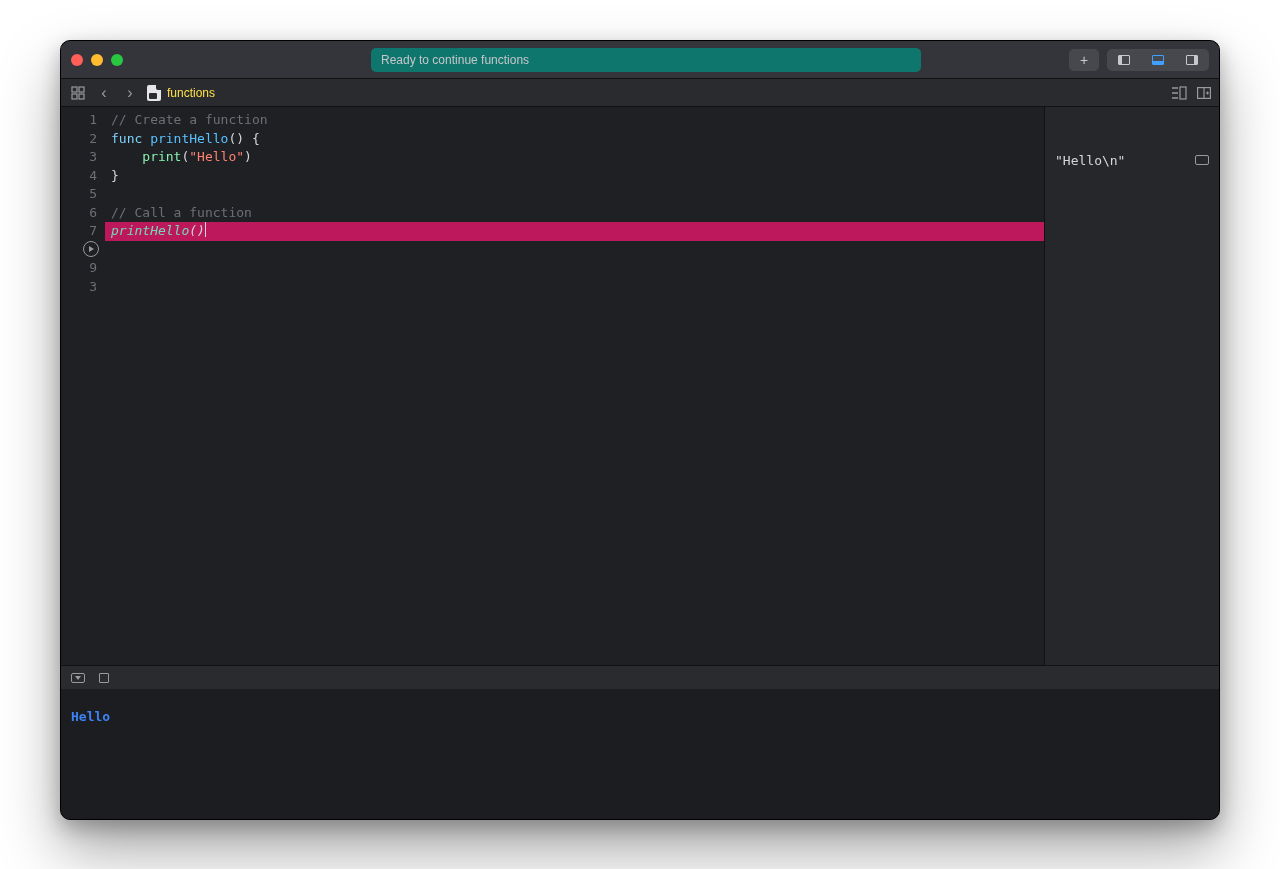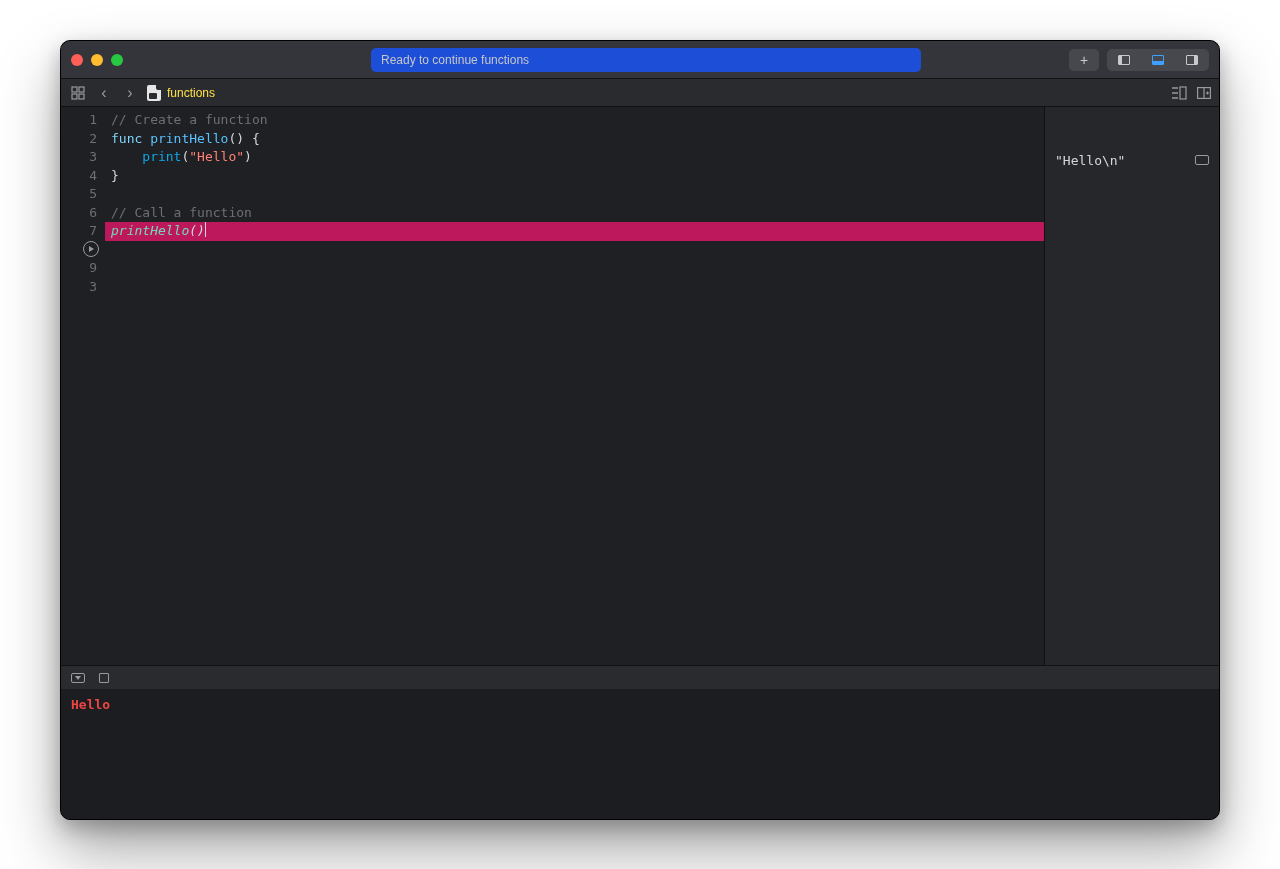--- a/index.html
+++ b/index.html
@@ -36,21 +36,21 @@
   .traffic-lights { display: flex; gap: 8px; margin-right: 10px; }
   .dot { width: 12px; height: 12px; border-radius: 50%; }
   .dot.red    { background: #ff5f57; }
   .dot.yellow { background: #febc2e; }
   .dot.green  { background: #28c840; }
   .status-pill {
     flex: 0 0 auto;
     margin-left: 230px;
     width: 550px;
     height: 24px;
-    background: #1d4ed8;
+    background: #0f766e;
     border-radius: 5px;
     color: #c6c6c9;
     font-size: 12px;
     display: flex;
     align-items: center;
     padding: 0 10px;
   }
   .titlebar-right {
     margin-left: auto;
     display: flex;
@@ -164,21 +164,21 @@
     color: #d6d7db;
     position: relative;
     white-space: pre;
   }
   .code .row { height: 18.5px; padding-left: 6px; }
   .row.hl { background: #be185d; font-style: italic; }
   .tok-comment { color: #6d6f75; }
   .tok-keyword { color: #7dd3fc; }
   .tok-func    { color: #59c2ff; }
   .tok-call    { color: #72d9b8; }
-  .tok-builtin { color: #0ea5e9; text-align: right; }
+  .tok-builtin { color: #86efac; text-align: right; }
   .tok-string  { color: #ff8170; }
   .tok-plain   { color: #d6d7db; }
   .caret { display:inline-block; width:1px; height:15px; background:#d6d7db; vertical-align:-2px; }
 
   .results {
     width: 175px;
     background: #26272b;
     border-left: 1px solid #111;
     padding: 44px 10px 0 10px;
     color: #d6d7db;
@@ -207,24 +207,24 @@
     width: 14px; height: 10px; border: 1.3px solid currentColor; border-radius: 2px; position:relative;
   }
   .cbtn .down-caret::after{
     content:""; position:absolute; left:3px; top:2px; width:0; height:0;
     border-left:3px solid transparent; border-right:3px solid transparent; border-top:4px solid currentColor;
   }
   .cbtn .square { width:10px; height:10px; border:1.3px solid currentColor; border-radius:1px; }
   .console {
     height: 130px;
     background: #1c1d20;
-    color: #ef4444;
+    color: #3b82f6;
     font-family: "SF Mono", Menlo, Consolas, monospace;
     font-size: 13px;
-    padding: 8px 10px;
+    padding: 20px 10px;
     font-weight: 600;
   }
 </style>
 </head>
 <body>
 
 <div class="window">
 
   <div class="titlebar">
     <div class="traffic-lights">

